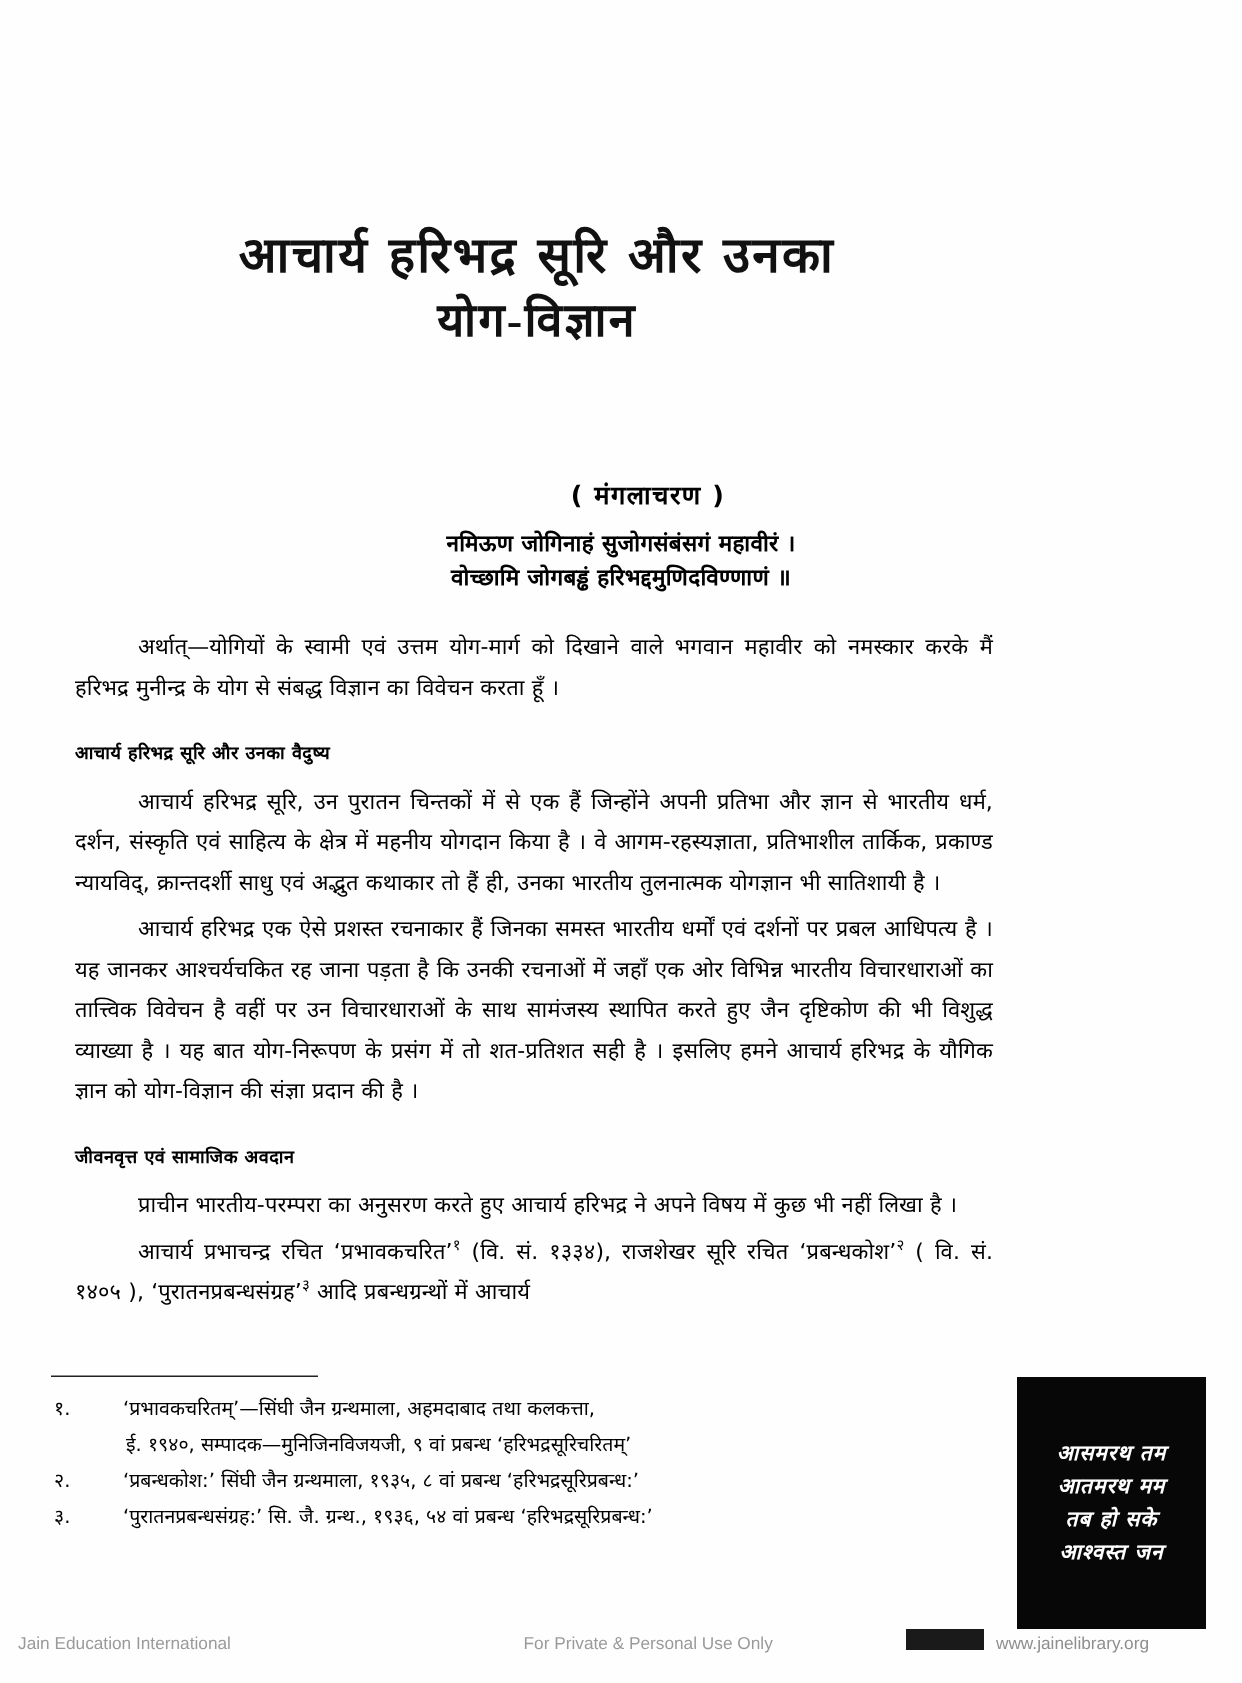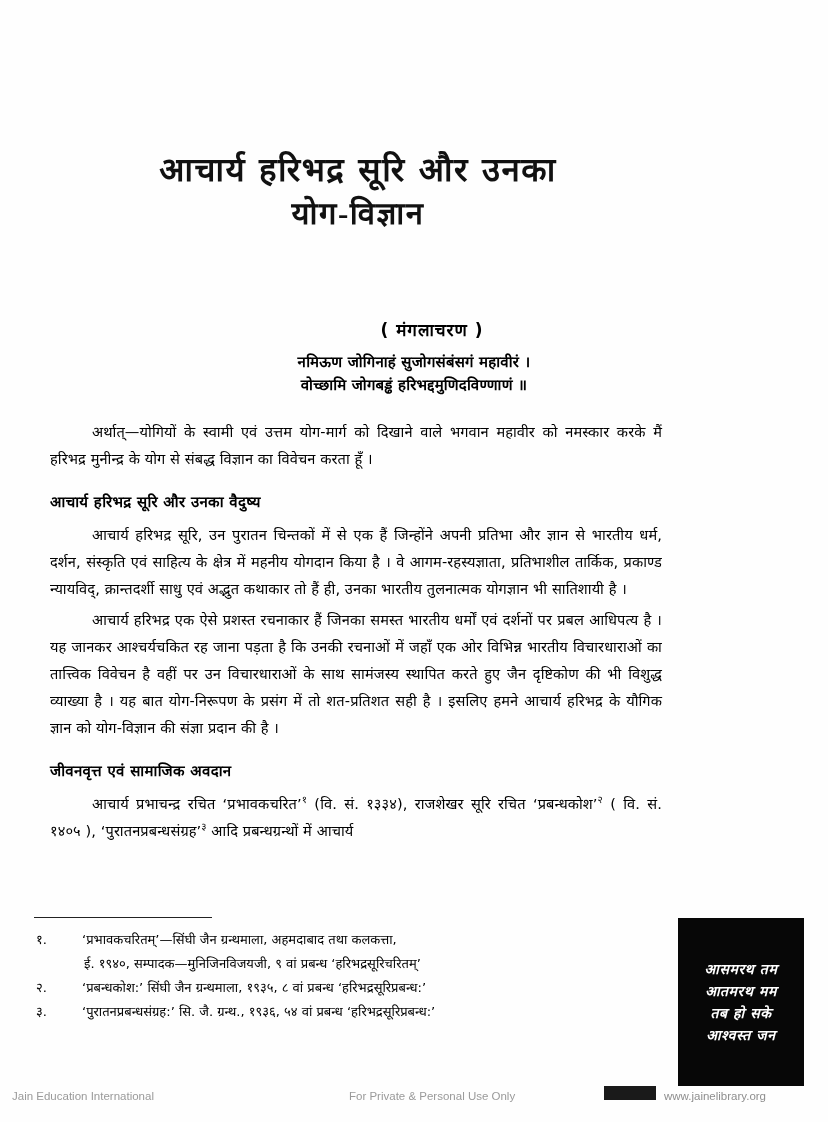--- a/index.html
+++ b/index.html
@@ -100,21 +100,21 @@
     text-align: justify;
     margin: 0 0 4px 0;
     letter-spacing: 0.1px;
   }
   .para.indent {
     text-indent: 42px;
   }
   .section-heading {
     font-family: "DejaVu Sans", sans-serif;
     font-weight: bold;
-    font-size: 15px;
+    font-size: 12px;
     line-height: 26px;
     margin: 17px 0 6px 0;
     letter-spacing: 0.3px;
   }
   sup.fn {
     font-size: 10px;
     vertical-align: super;
     line-height: 0;
   }
 
@@ -233,20 +233,21 @@
     <p class="para indent">अर्थात्—योगियों के स्वामी एवं उत्तम योग-मार्ग को दिखाने वाले भगवान महावीर को नमस्कार करके मैं हरिभद्र मुनीन्द्र के योग से संबद्ध विज्ञान का विवेचन करता हूँ ।</p>
 
     <h2 class="section-heading">आचार्य हरिभद्र सूरि और उनका वैदुष्य</h2>
 
     <p class="para indent">आचार्य हरिभद्र सूरि, उन पुरातन चिन्तकों में से एक हैं जिन्होंने अपनी प्रतिभा और ज्ञान से भारतीय धर्म, दर्शन, संस्कृति एवं साहित्य के क्षेत्र में महनीय योगदान किया है । वे आगम-रहस्यज्ञाता, प्रतिभाशील तार्किक, प्रकाण्ड न्यायविद्, क्रान्तदर्शी साधु एवं अद्भुत कथाकार तो हैं ही, उनका भारतीय तुलनात्मक योगज्ञान भी सातिशायी है ।</p>
 
     <p class="para indent">आचार्य हरिभद्र एक ऐसे प्रशस्त रचनाकार हैं जिनका समस्त भारतीय धर्मों एवं दर्शनों पर प्रबल आधिपत्य है । यह जानकर आश्चर्यचकित रह जाना पड़ता है कि उनकी रचनाओं में जहाँ एक ओर विभिन्न भारतीय विचारधाराओं का तात्त्विक विवेचन है वहीं पर उन विचारधाराओं के साथ सामंजस्य स्थापित करते हुए जैन दृष्टिकोण की भी विशुद्ध व्याख्या है । यह बात योग-निरूपण के प्रसंग में तो शत-प्रतिशत सही है । इसलिए हमने आचार्य हरिभद्र के यौगिक ज्ञान को योग-विज्ञान की संज्ञा प्रदान की है ।</p>
 
     <h2 class="section-heading">जीवनवृत्त एवं सामाजिक अवदान</h2>
 
+    <p class="para indent">प्राचीन भारतीय-परम्परा का अनुसरण करते हुए आचार्य हरिभद्र ने अपने विषय में कुछ भी नहीं लिखा है ।</p>
 
     <p class="para indent">
       <span>आचार्य प्रभाचन्द्र रचित ‘प्रभावकचरित’</span><sup class="fn">१</sup><span> (वि. सं. १३३४), राजशेखर सूरि रचित ‘प्रबन्धकोश’</span><sup class="fn">२</sup><span> ( वि. सं. १४०५ ), ‘पुरातनप्रबन्धसंग्रह’</span><sup class="fn">३</sup><span> आदि प्रबन्धग्रन्थों में आचार्य</span>
     </p>
   </div>
 
   <div class="footnotes">
     <div class="fn-rule"></div>
 
     <div class="fn-item">

